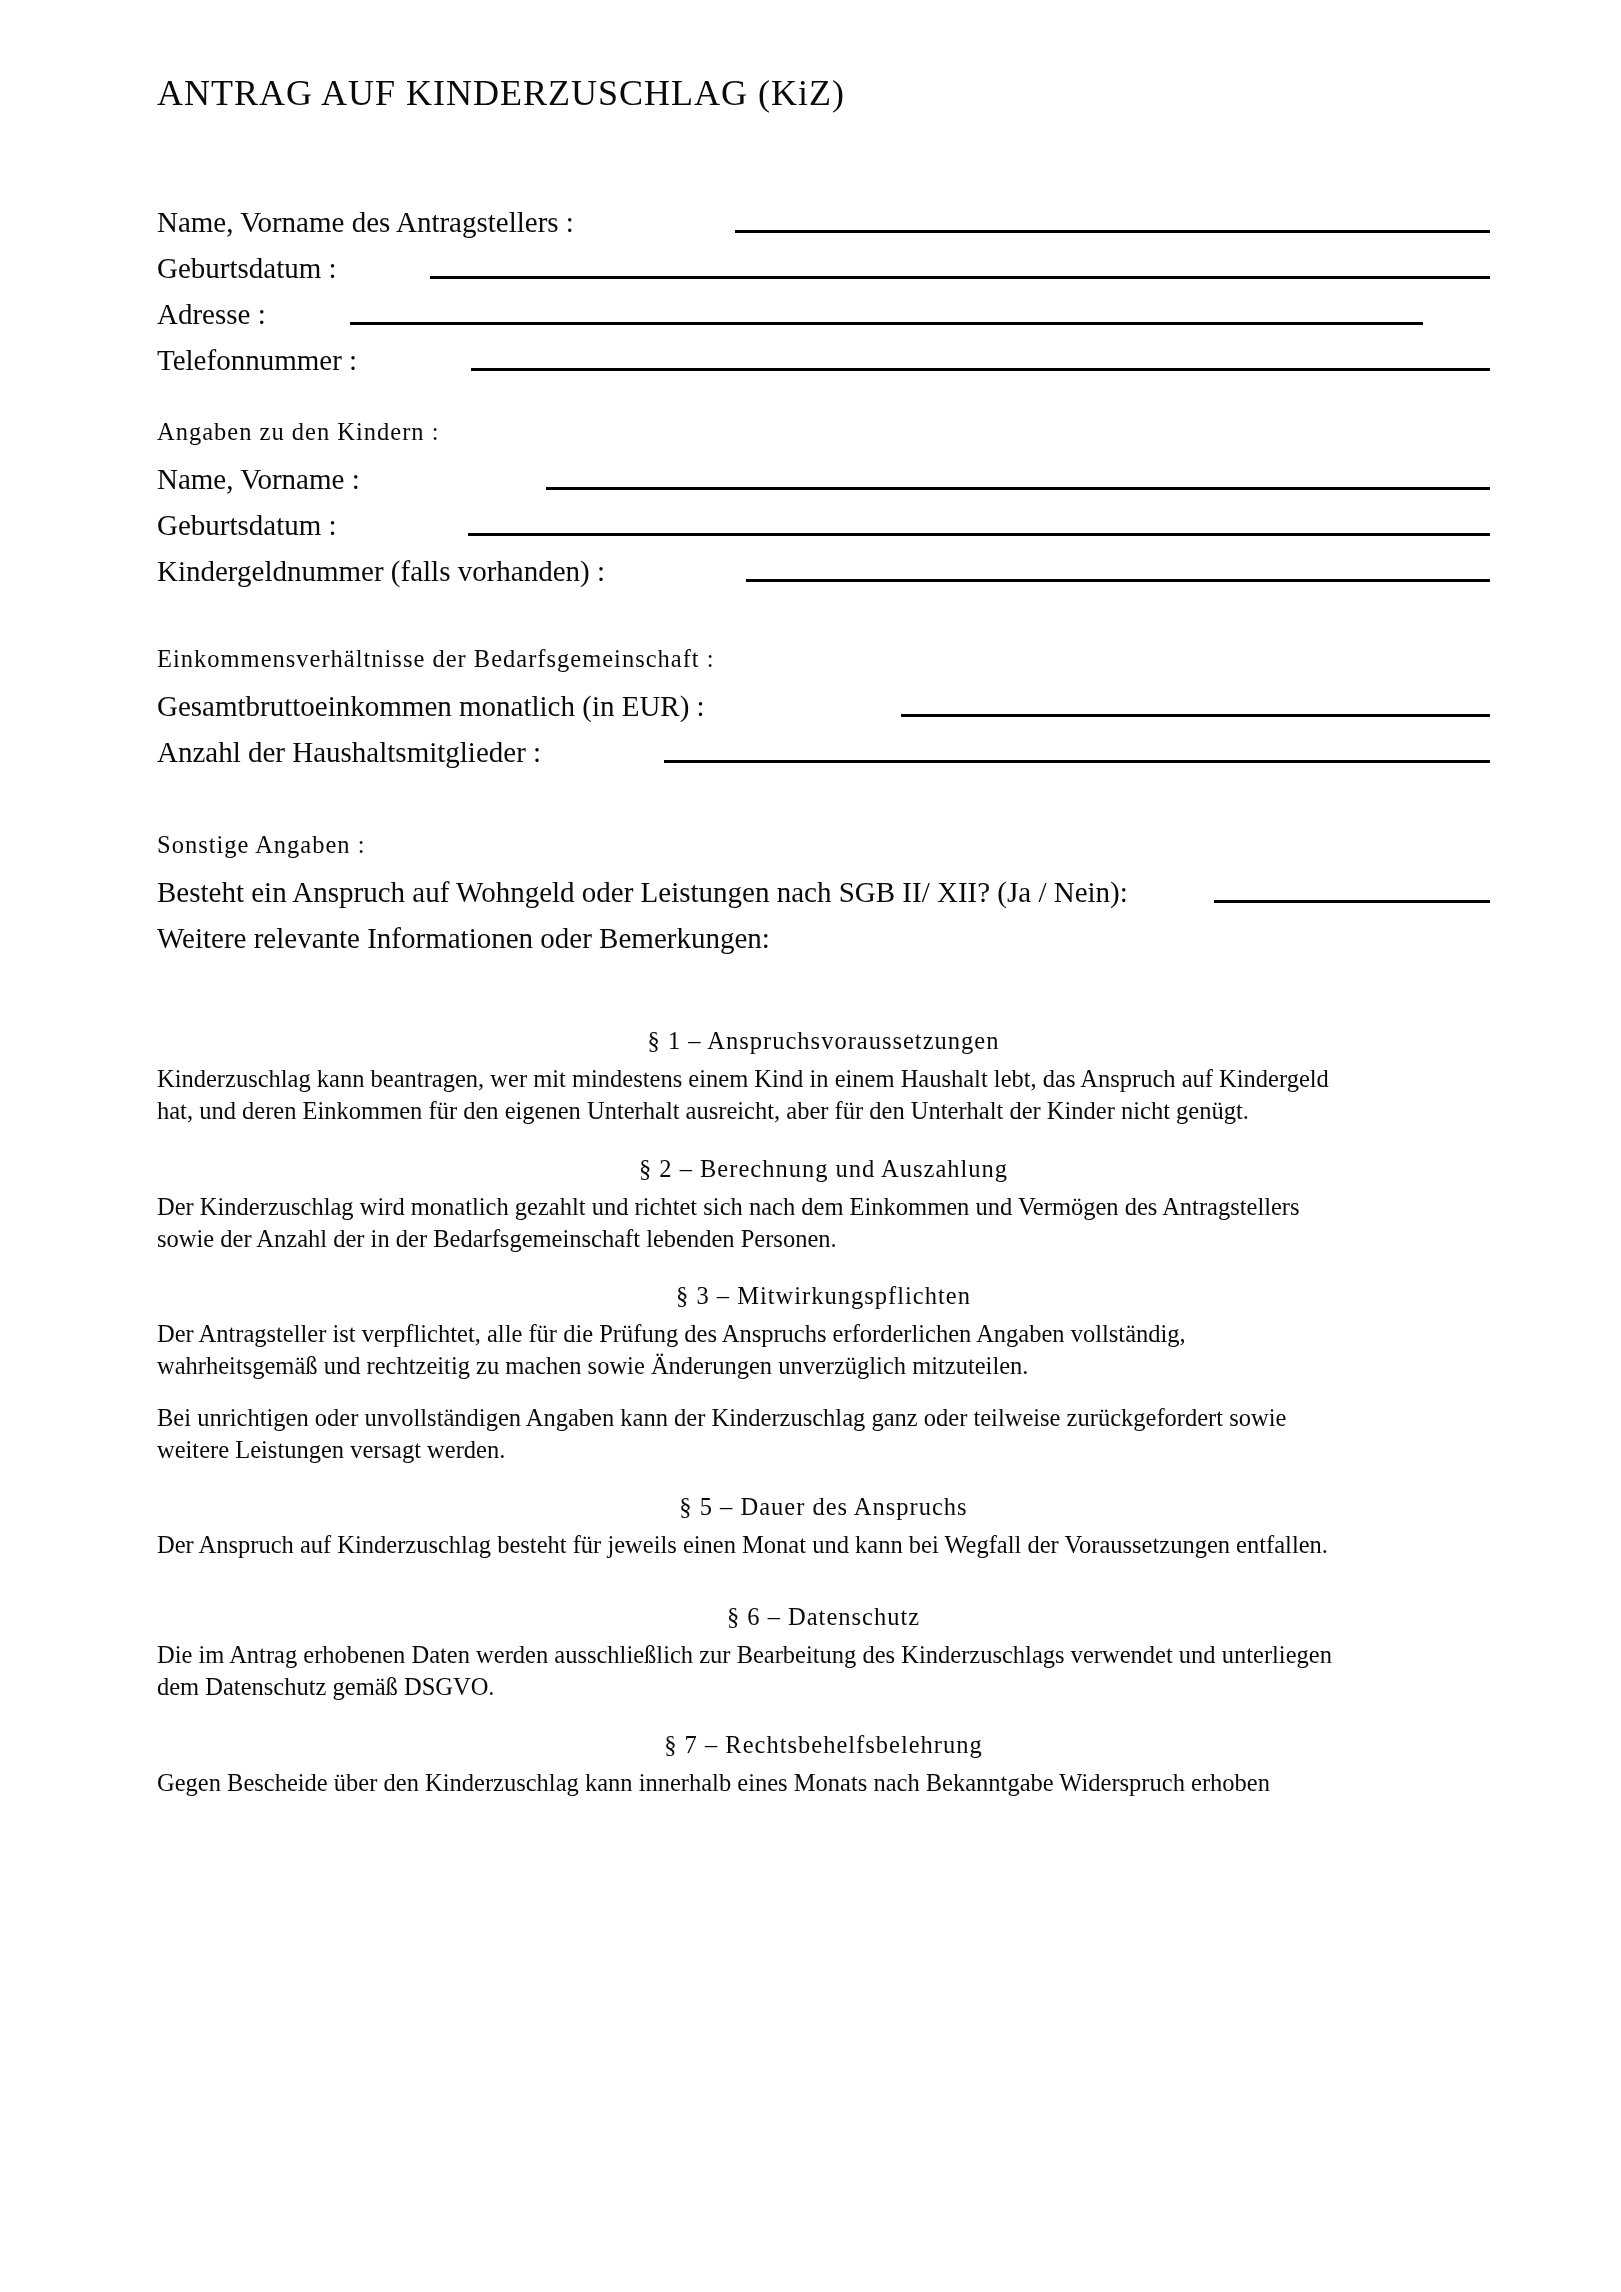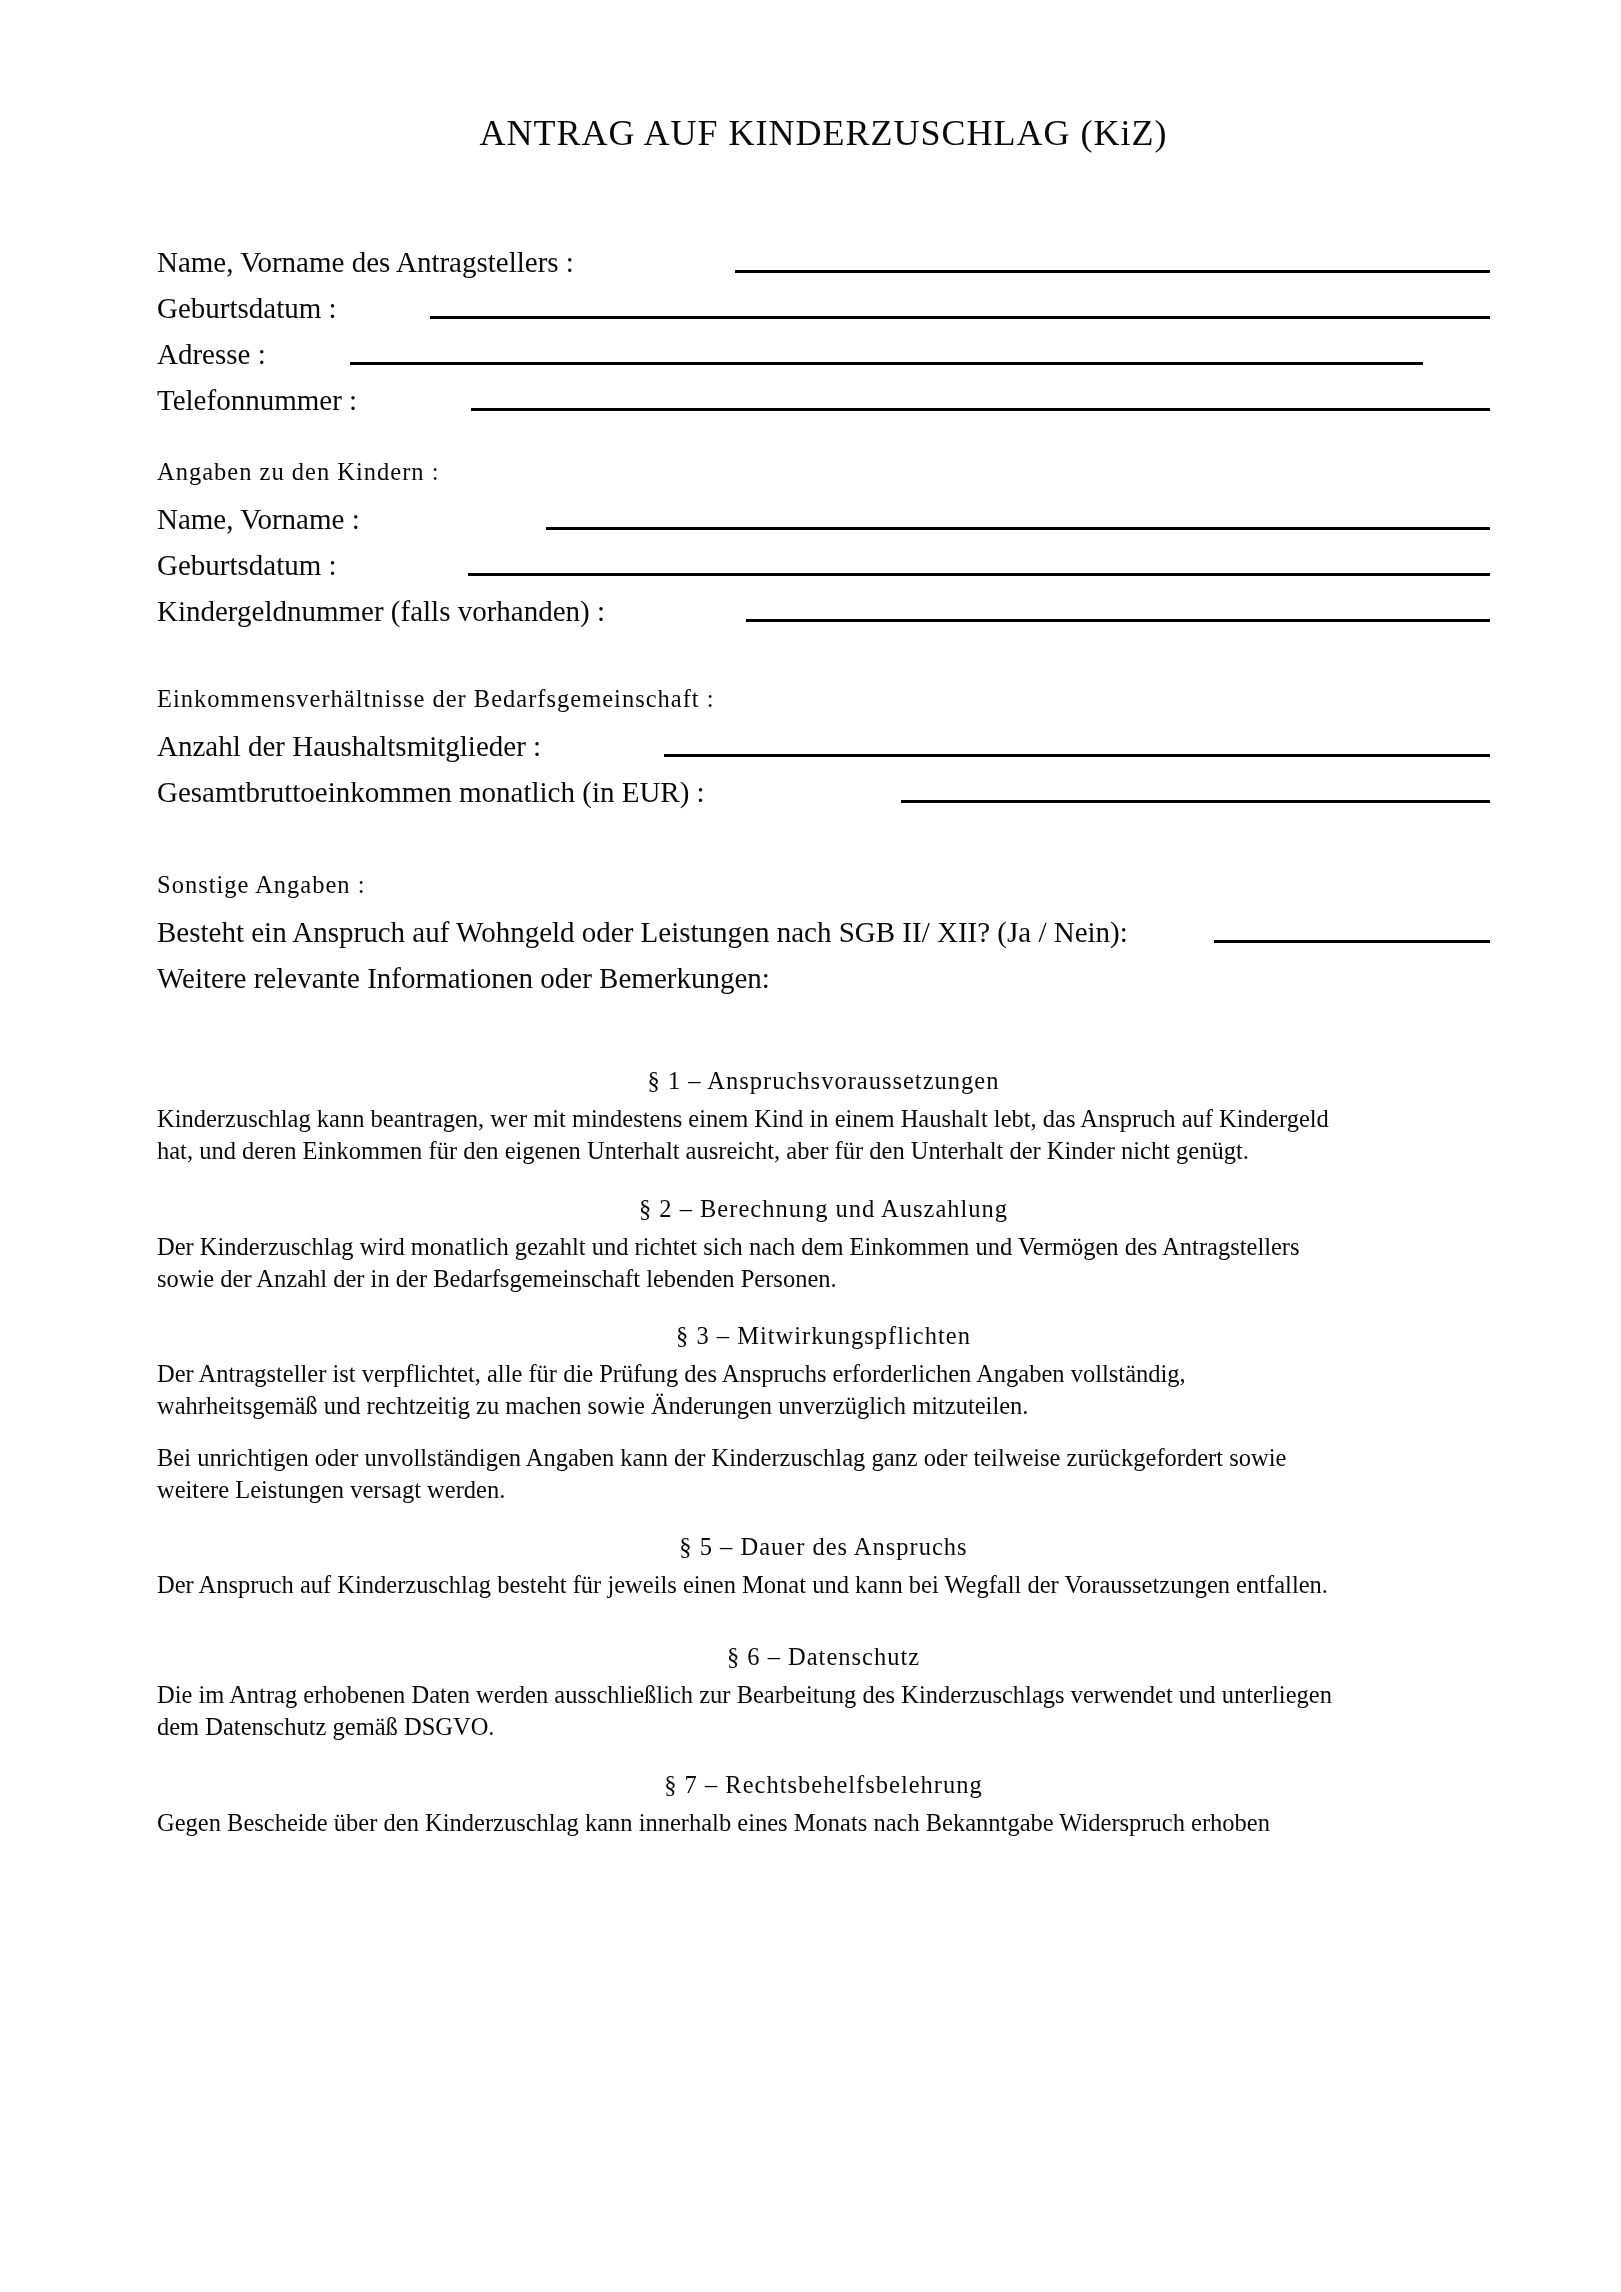--- a/index.html
+++ b/index.html
@@ -12,24 +12,23 @@
     color: #0a0a0a;
     overflow: hidden;
   }
   .content {
     position: absolute;
     left: 157px;
     right: 131px;
     top: 0;
   }
   .doc-title {
-    margin: 110px 0 0 0;
+    margin: 70px 0 0 0;
     height: 47px;
     line-height: 47px;
-    text-align: center;
     font-size: 36px;
     font-weight: 400;
     letter-spacing: 1px;
     white-space: nowrap;
   }
   .group { margin: 0; }
   .g-applicant { margin-top: 89px; }
   .g-children  { margin-top: 27px; }
   .g-income    { margin-top: 43px; }
   .g-other     { margin-top: 48px; }
@@ -138,28 +137,28 @@
         <span class="label">Kindergeldnummer (falls vorhanden) :</span>
         <div class="line" style="left:589px; right:0;">
           <span class="value"></span>
         </div>
       </div>
     </div>
 
     <div class="group g-income">
       <div class="group-heading">Einkommensverhältnisse der Bedarfsgemeinschaft :</div>
       <div class="row">
+        <span class="label">Gesamtbruttoeinkommen monatlich (in EUR) :</span>
+        <div class="line" style="left:744px; right:0;">
+          <span class="value"></span>
+        </div>
+      </div>
+      <div class="row">
         <span class="label">Anzahl der Haushaltsmitglieder :</span>
         <div class="line" style="left:507px; right:0;">
-          <span class="value"></span>
-        </div>
-      </div>
-      <div class="row">
-        <span class="label">Gesamtbruttoeinkommen monatlich (in EUR) :</span>
-        <div class="line" style="left:744px; right:0;">
           <span class="value"></span>
         </div>
       </div>
     </div>
 
     <div class="group g-other">
       <div class="group-heading">Sonstige Angaben :</div>
       <div class="row">
         <span class="label">Besteht ein Anspruch auf Wohngeld oder Leistungen nach SGB II/ XII? (Ja / Nein):</span>
         <div class="line" style="left:1057px; right:0;">

